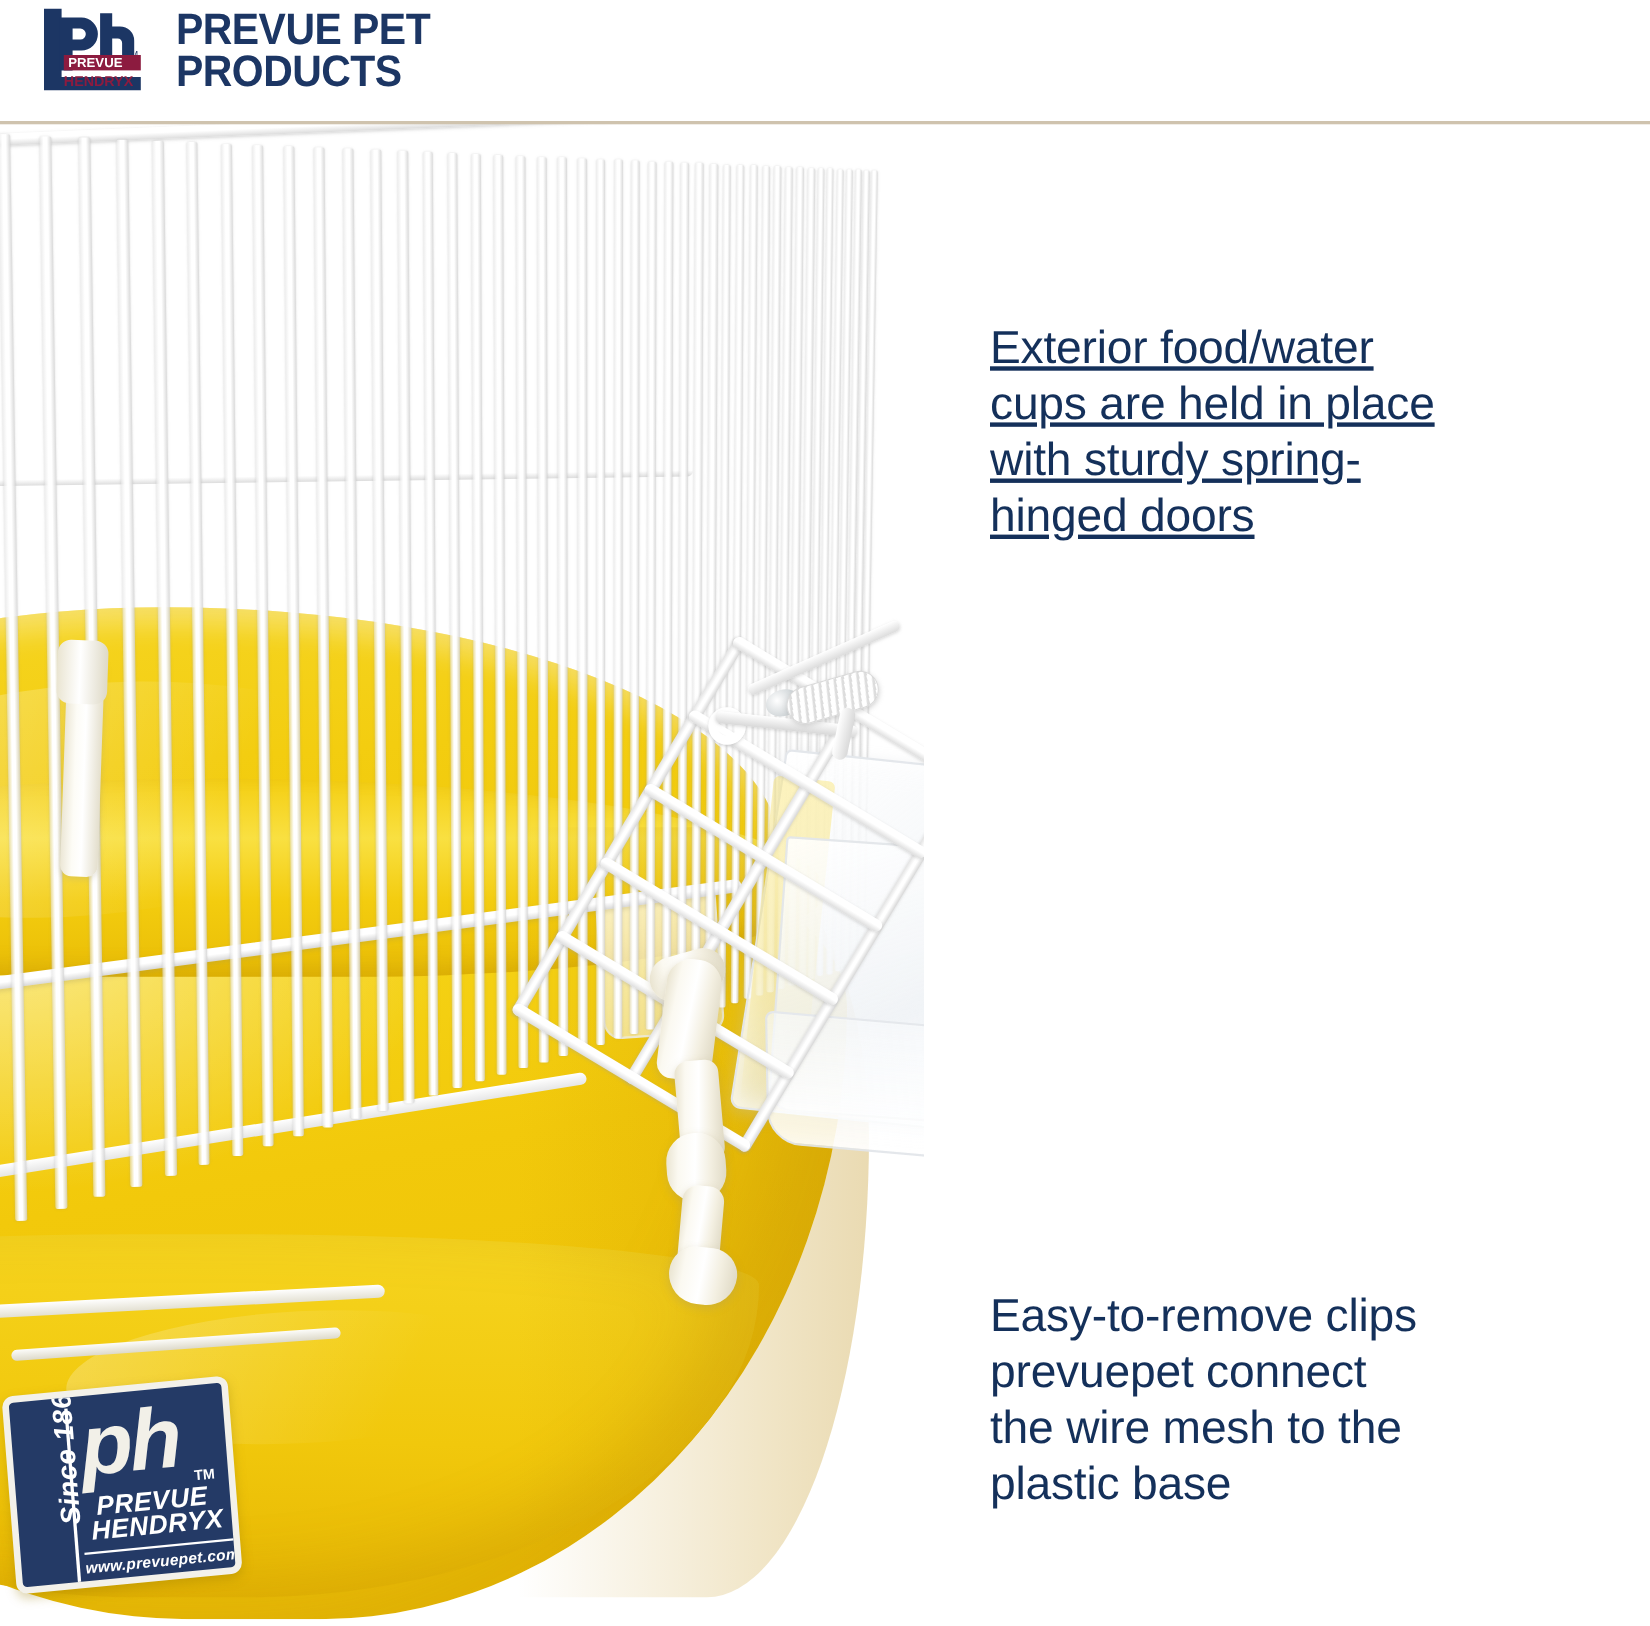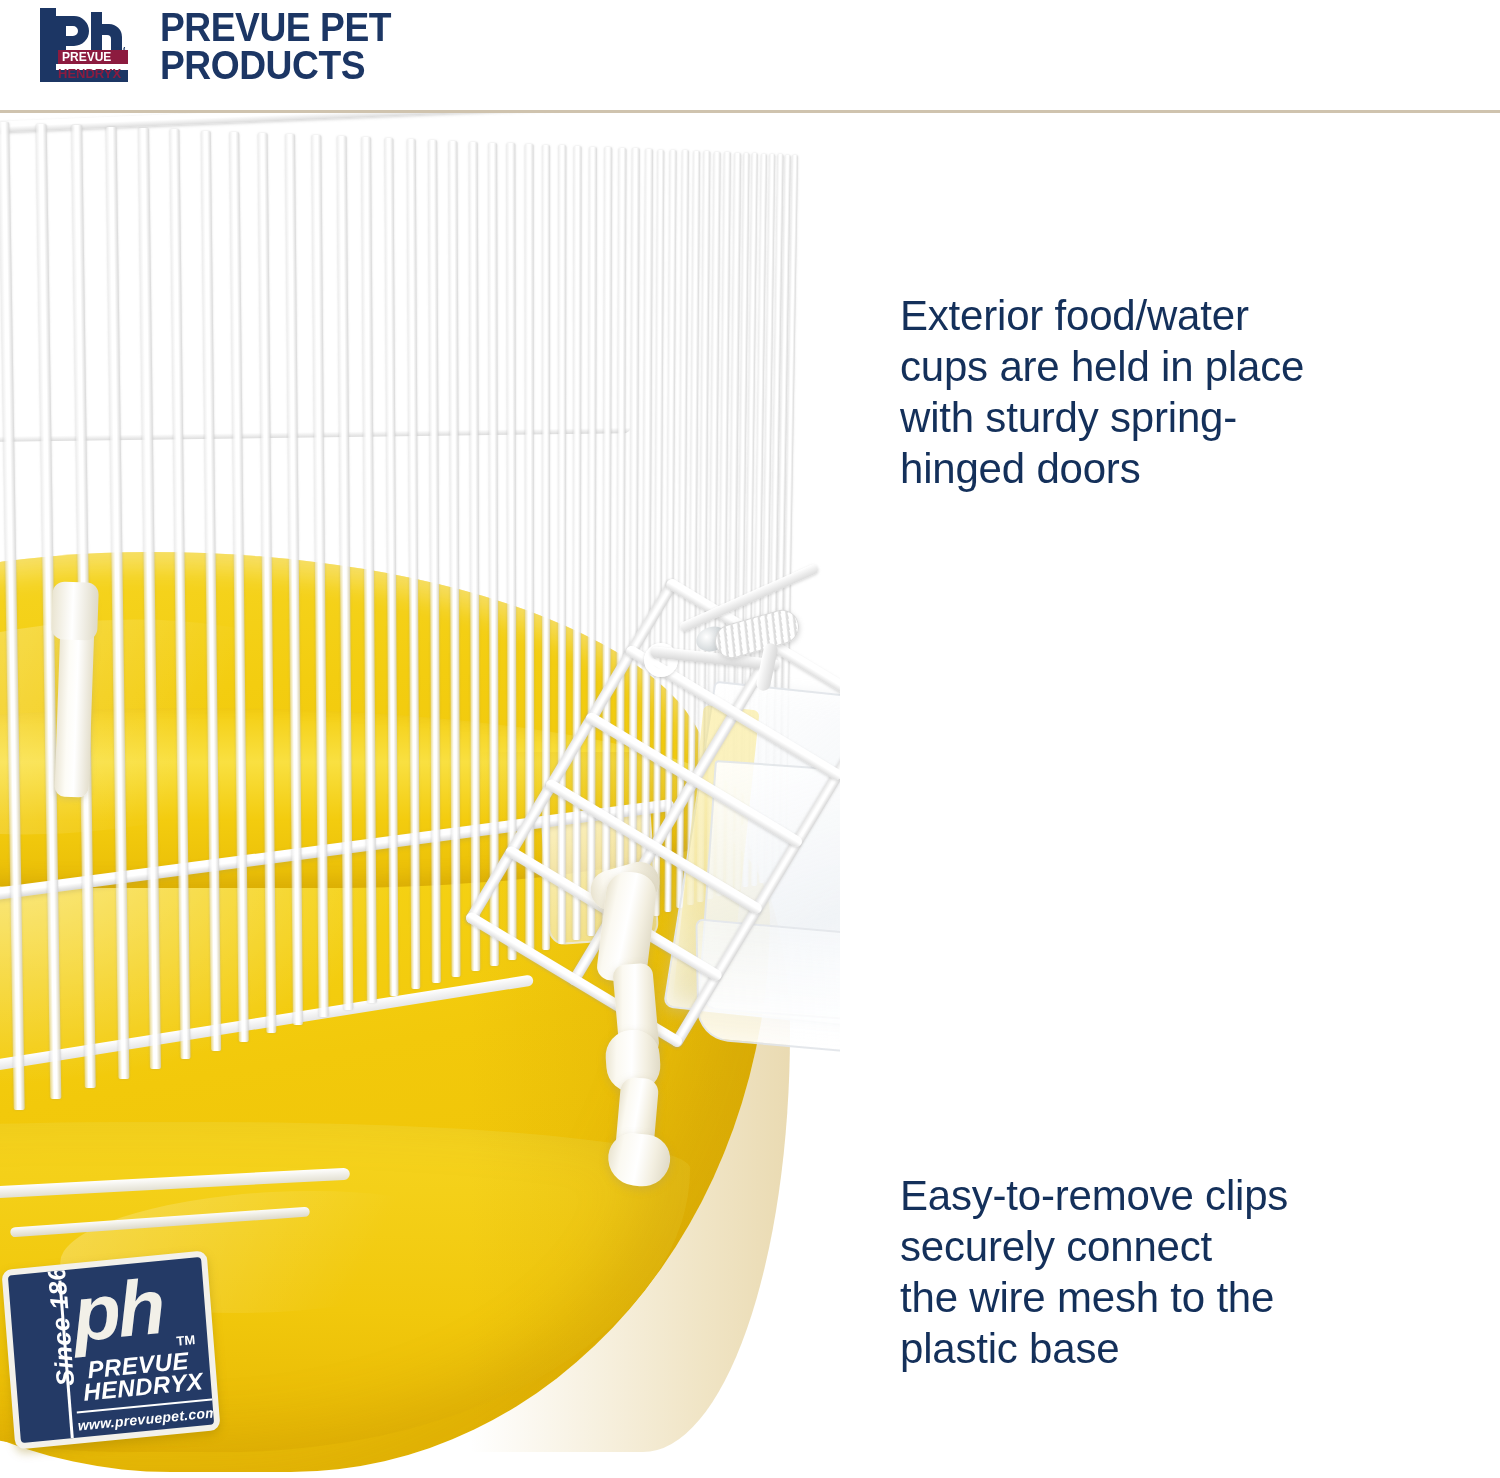--- a/index.html
+++ b/index.html
@@ -322,21 +322,21 @@
   
   .callout {
     position:absolute;
     color:#14305a;
     font-size:42px;
     line-height:51px;
     letter-spacing:-0.2px;
     white-space:pre-line;
     z-index:40;
   }
-  #callout-1 { left:900px; top:178px; width:510px; }
+  #callout-1 { left:900px; top:178px; width:510px;text-decoration:underline; }
   #callout-2 { left:900px; top:1058px; width:510px; }
 
   
   #text-veil {
     position:absolute; left:840px; top:0; width:660px; height:1366px;
     background:#ffffff; z-index:30;
   }
 </style>
 </head>
 <body>
@@ -485,16 +485,16 @@
   </div>
 
   <div id="text-veil"></div>
 
   <div class="callout" id="callout-1">Exterior food/water
 cups are held in place
 with sturdy spring-
 hinged doors</div>
 
   <div class="callout" id="callout-2">Easy-to-remove clips
-securely connect
+prevuepet connect
 the wire mesh to the
 plastic base</div>
 </div>
 
 </body></html>

